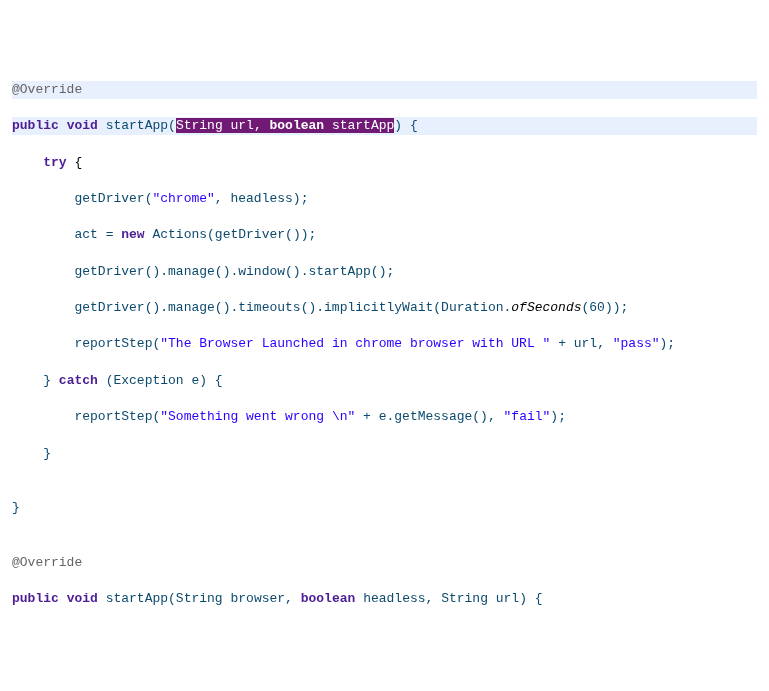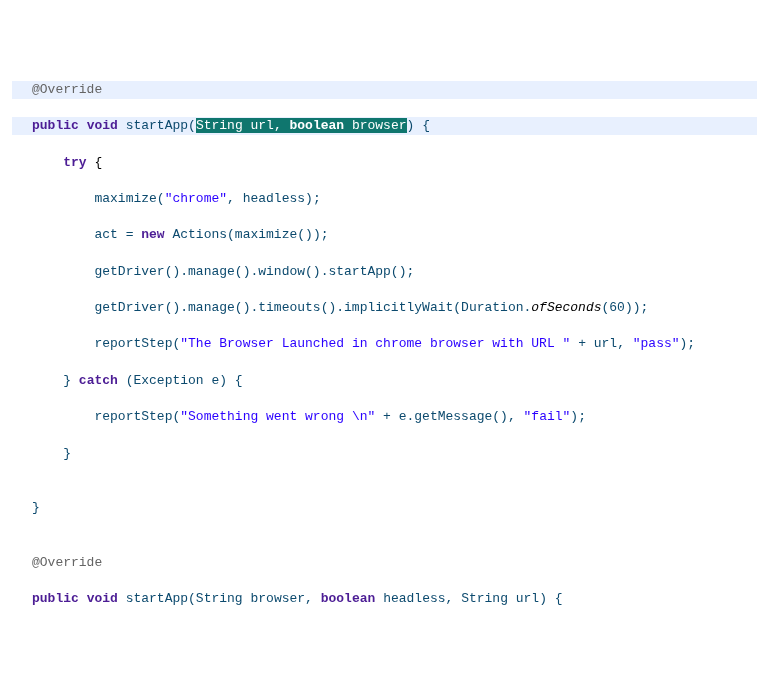--- a/index.html
+++ b/index.html
@@ -5,39 +5,39 @@
     * { margin: 0; padding: 0; box-sizing: border-box; }
     body {
       font-family: Consolas, 'Courier New', monospace;
       font-size: 13px;
       background: #fff;
       color: #000;
       padding: 8px 12px;
       line-height: 1.4;
       white-space: pre;
     }
-    .line { display: block; padding-left: 20px; }
+    .line { display: block; }
     .first-line { background: #e8f0fe; }
     .annotation { color: #646464; }
     .keyword { color: #4c1d95; font-weight: bold; }
     .string { color: #2a00ff; }
     .method { color: #0c4a6e; }
     .static-call { font-style: italic; }
-    .selected { background: #0f766e; color: #fff; }
+    .selected { background: #701a75; color: #fff; }
   </style>
 </head>
 <body>
 
 
 
 <div id="code-container"><span class="line first-line"><span class="annotation">@Override</span></span>
-<span class="line first-line"><span class="keyword">public</span> <span class="keyword">void</span> <span class="method">startApp(</span><span class="selected">String url, </span><span class="selected"><span style="font-weight:bold">boolean</span></span><span class="selected"> browser</span><span class="method">) {</span></span>
+<span class="line first-line"><span class="keyword">public</span> <span class="keyword">void</span> <span class="method">startApp(</span><span class="selected">String url, </span><span class="selected"><span style="font-weight:bold">boolean</span></span><span class="selected"> startApp</span><span class="method">) {</span></span>
 <span class="line">    <span class="keyword">try</span> {</span>
-<span class="line">        <span class="method">maximize(</span><span class="string">"chrome"</span><span class="method">, headless);</span></span>
-<span class="line">        <span class="method">act = </span><span class="keyword">new</span> <span class="method">Actions(maximize());</span></span>
+<span class="line">        <span class="method">getDriver(</span><span class="string">"chrome"</span><span class="method">, headless);</span></span>
+<span class="line">        <span class="method">act = </span><span class="keyword">new</span> <span class="method">Actions(getDriver());</span></span>
 <span class="line">        <span class="method">getDriver().manage().window().startApp();</span></span>
 <span class="line">        <span class="method">getDriver().manage().timeouts().implicitlyWait(Duration.</span><span class="static-call">ofSeconds</span><span class="method">(60));</span></span>
 <span class="line">        <span class="method">reportStep(</span><span class="string">"The Browser Launched in chrome browser with URL "</span><span class="method"> + url, </span><span class="string">"pass"</span><span class="method">);</span></span>
 <span class="line">    <span class="method">} </span><span class="keyword">catch</span> <span class="method">(Exception e) {</span></span>
 <span class="line">        <span class="method">reportStep(</span><span class="string">"Something went wrong \n"</span><span class="method"> + e.getMessage(), </span><span class="string">"fail"</span><span class="method">);</span></span>
 <span class="line">    <span class="method">}</span></span>
 <span class="line"></span>
 <span class="line"><span class="method">}</span></span>
 <span class="line"></span>
 <span class="line"><span class="annotation">@Override</span></span>

